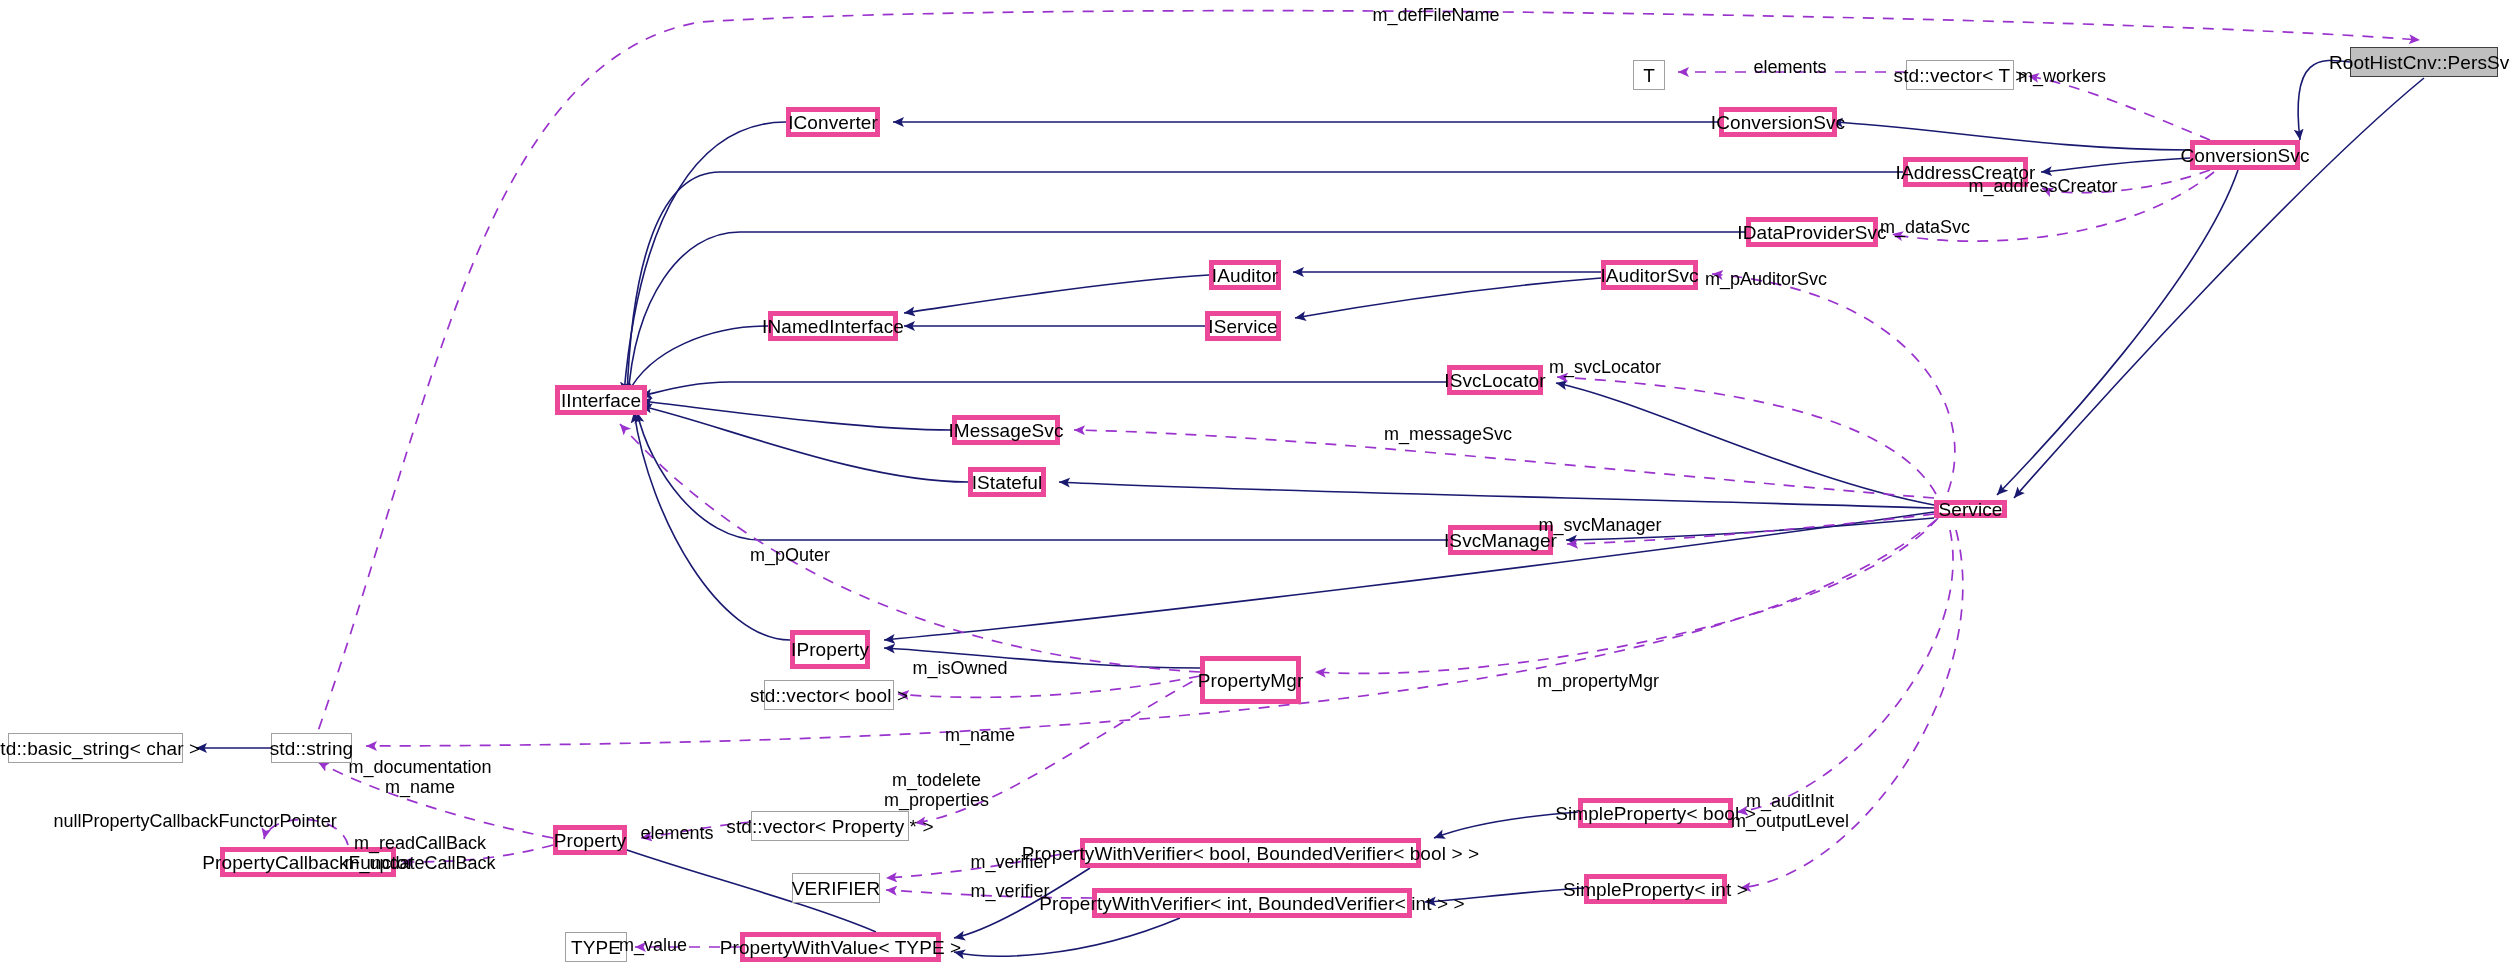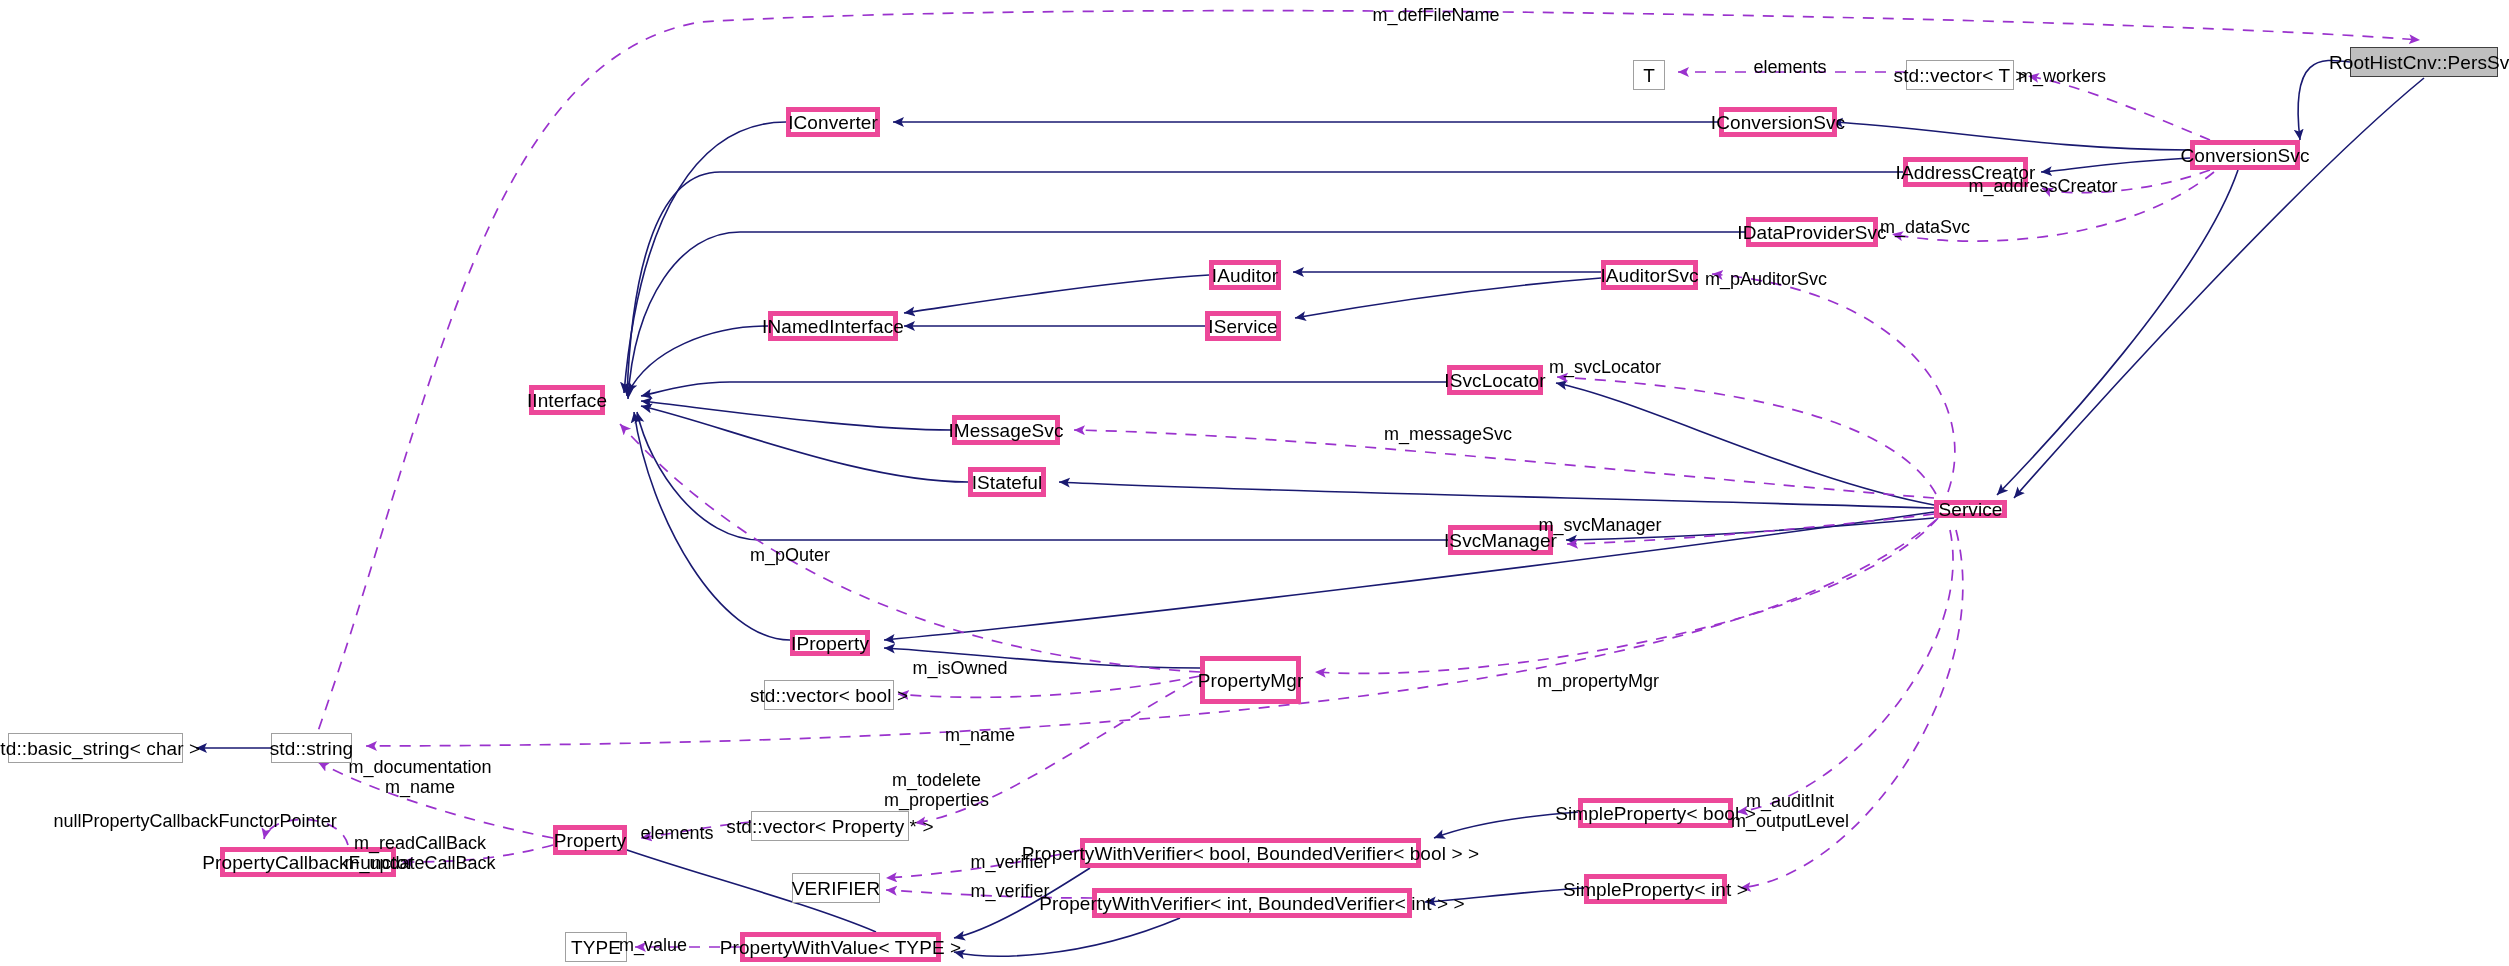--- a/index.html
+++ b/index.html
@@ -193,26 +193,26 @@
       <div class="node" style="left: 2190px; top: 140px; width: 110px; height: 30px;">ConversionSvc</div>
       <div class="node" style="left: 786px; top: 107px; width: 94px; height: 30px;">IConverter</div>
       <div class="node" style="left: 1719px; top: 107px; width: 118px; height: 30px;">IConversionSvc</div>
       <div class="node" style="left: 1903px; top: 157px; width: 125px; height: 30px;">IAddressCreator</div>
       <div class="node" style="left: 1746px; top: 217px; width: 132px; height: 30px;">IDataProviderSvc</div>
       <div class="node" style="left: 1209px; top: 260px; width: 72px; height: 30px;">IAuditor</div>
       <div class="node" style="left: 1601px; top: 260px; width: 97px; height: 30px;">IAuditorSvc</div>
       <div class="node" style="left: 768px; top: 311px; width: 130px; height: 30px;">INamedInterface</div>
       <div class="node" style="left: 1205px; top: 311px; width: 76px; height: 30px;">IService</div>
       <div class="node" style="left: 1447px; top: 365px; width: 96px; height: 30px;">ISvcLocator</div>
-      <div class="node" style="left: 529px; top: 385px; width: 76px; height: 30px;">IInterface</div>
+      <div class="node" style="left: 555px; top: 385px; width: 92px; height: 30px;">IInterface</div>
       <div class="node" style="left: 952px; top: 415px; width: 108px; height: 30px;">IMessageSvc</div>
       <div class="node" style="left: 968px; top: 467px; width: 78px; height: 30px;">IStateful</div>
       <div class="node" style="left: 1934px; top: 500px; width: 73px; height: 18px;">Service</div>
       <div class="node" style="left: 1448px; top: 525px; width: 105px; height: 30px;">ISvcManager</div>
-      <div class="node" style="left: 790px; top: 630px; width: 80px; height: 26px;">IProperty</div>
+      <div class="node" style="left: 790px; top: 630px; width: 80px; height: 39px;">IProperty</div>
       <div class="node" style="left: 1200px; top: 656px; width: 101px; height: 48px;">PropertyMgr</div>
       <div class="node tmpl" style="left: 764px; top: 680px; width: 130px; height: 30px;">std::vector&lt; bool &gt;</div>
       <div class="node tmpl" style="left: 8px; top: 733px; width: 175px; height: 30px;">std::basic_string&lt; char &gt;</div>
       <div class="node tmpl" style="left: 271px; top: 733px; width: 81px; height: 30px;">std::string</div>
       <div class="node" style="left: 220px; top: 847px; width: 176px; height: 30px;">PropertyCallbackFunctor</div>
       <div class="node" style="left: 553px; top: 825px; width: 74px; height: 30px;">Property</div>
       <div class="node tmpl" style="left: 751px; top: 811px; width: 158px; height: 30px;">std::vector&lt; Property * &gt;</div>
       <div class="node tmpl" style="left: 792px; top: 873px; width: 88px; height: 30px;">VERIFIER</div>
       <div class="node" style="left: 1080px; top: 838px; width: 341px; height: 30px;">PropertyWithVerifier&lt; bool, BoundedVerifier&lt; bool &gt; &gt;</div>
       <div class="node" style="left: 1092px; top: 888px; width: 320px; height: 30px;">PropertyWithVerifier&lt; int, BoundedVerifier&lt; int &gt; &gt;</div>

